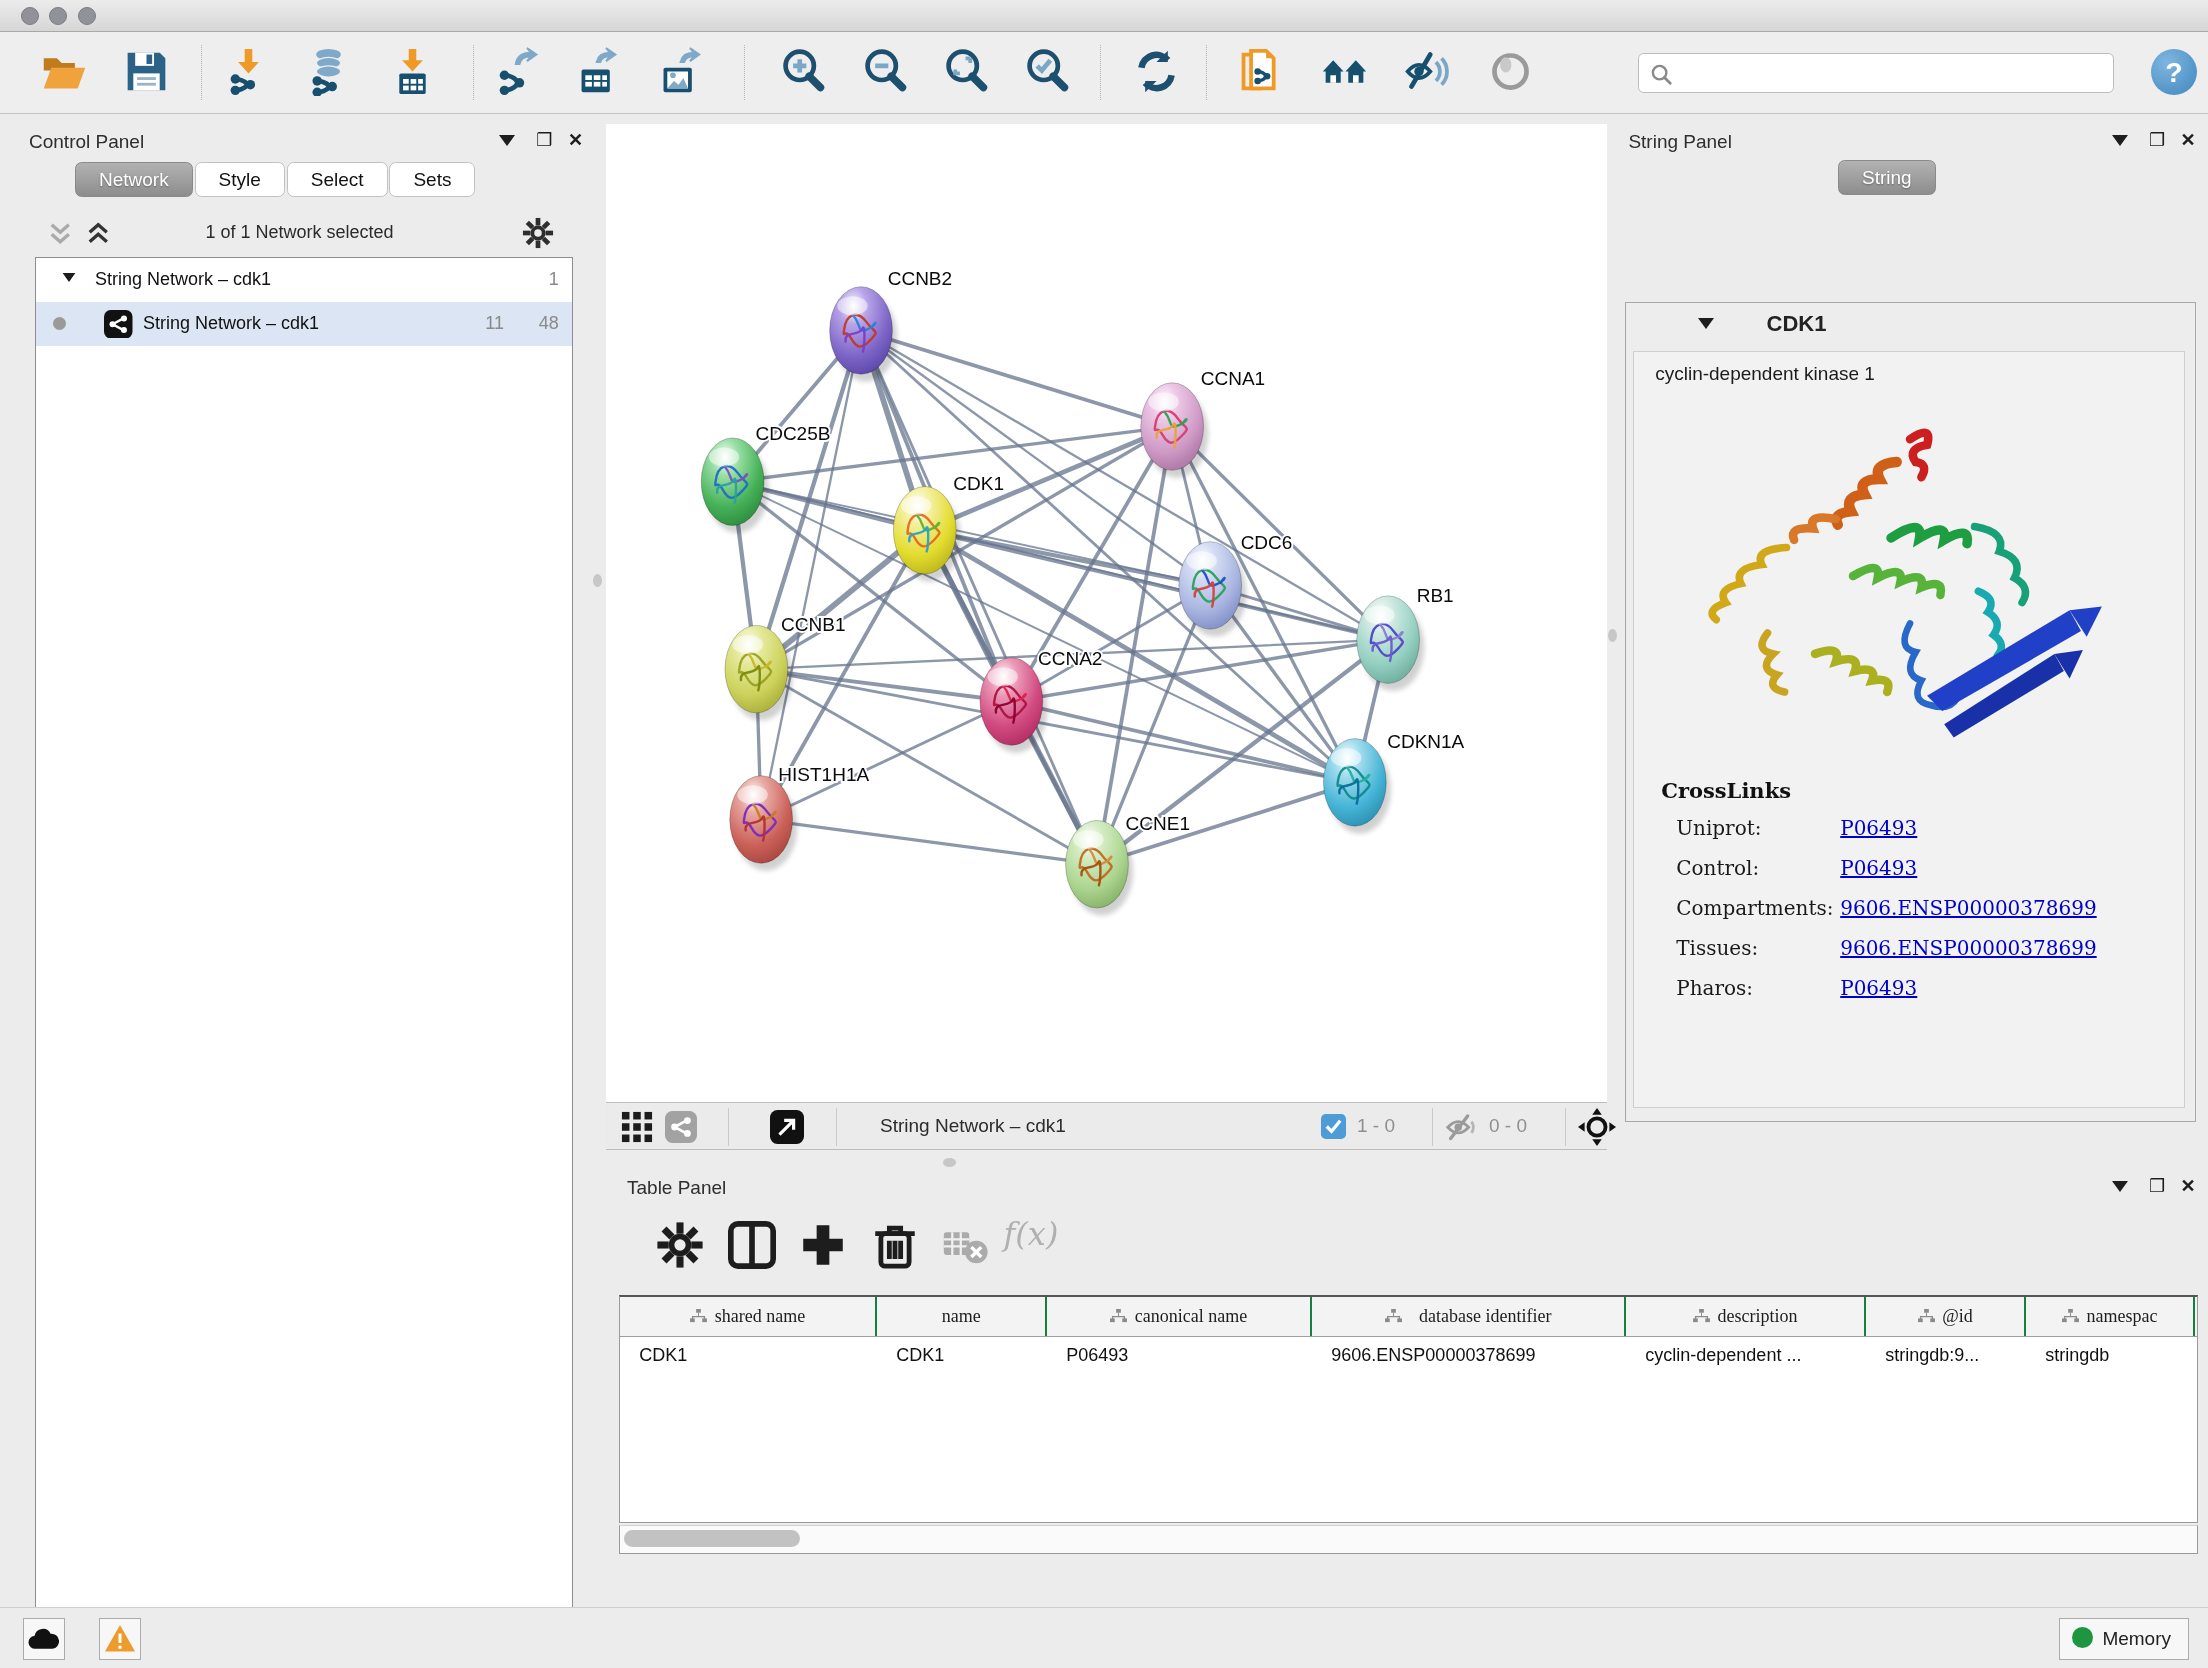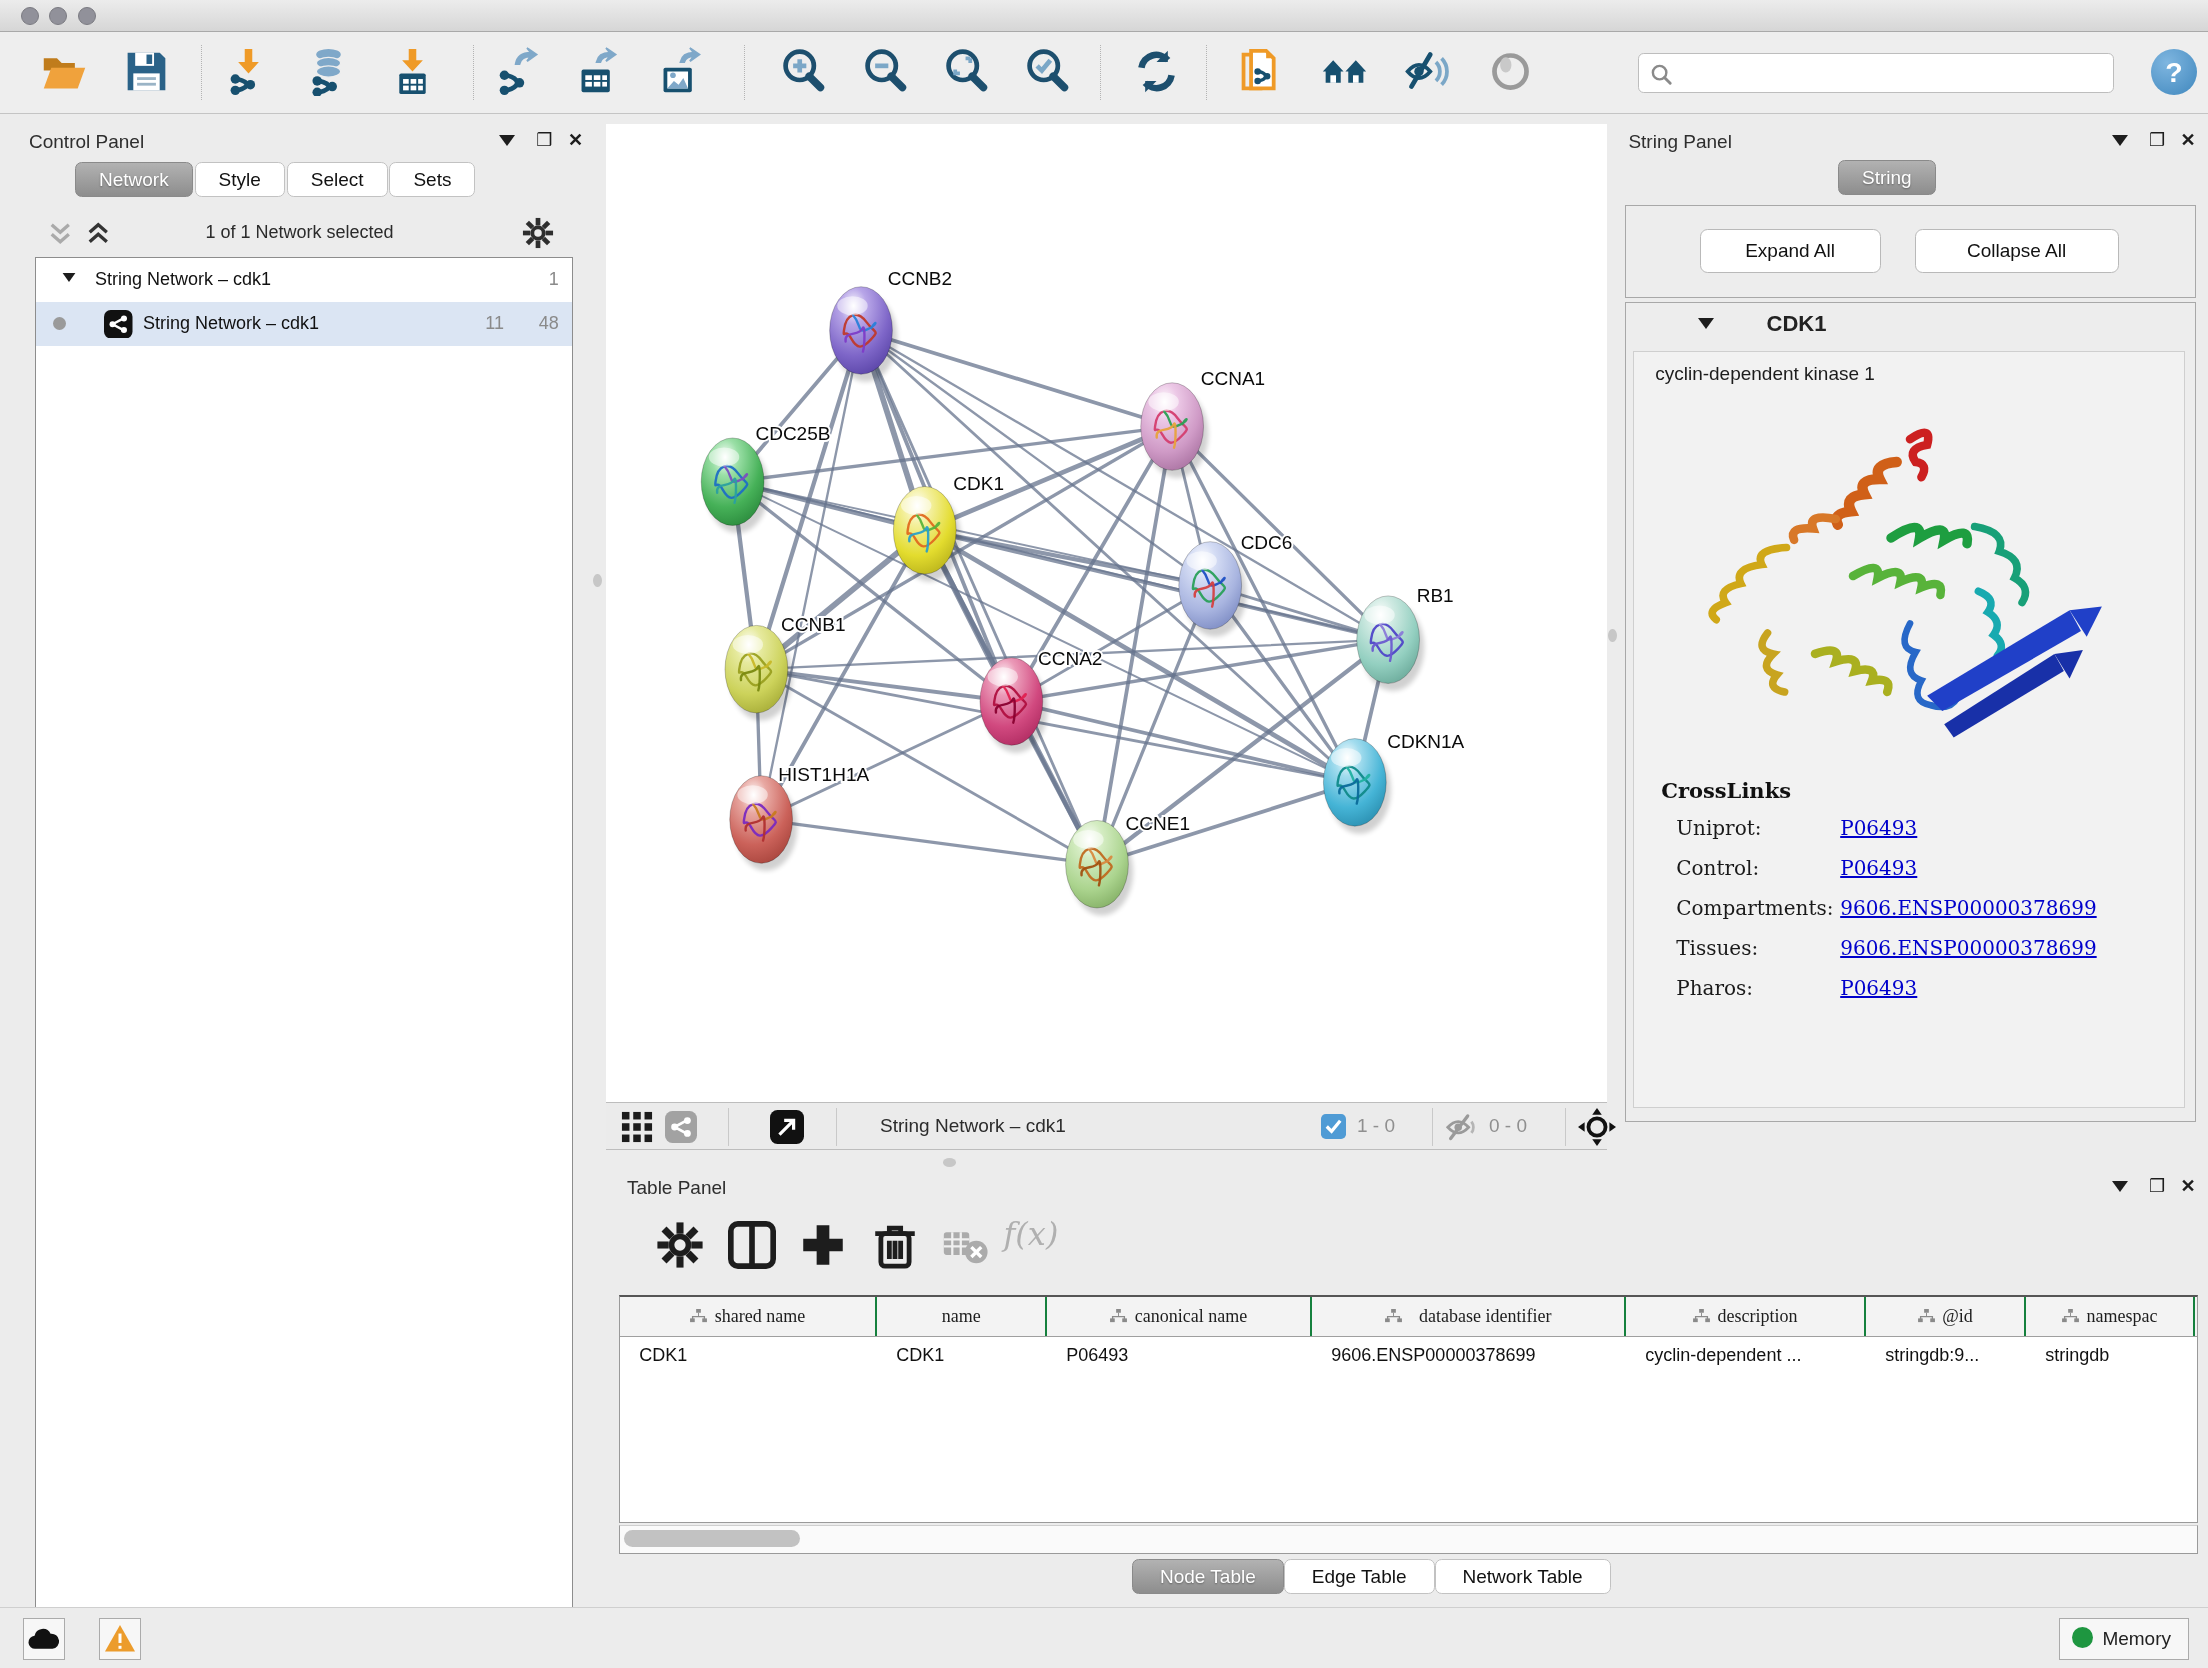--- a/index.html
+++ b/index.html
@@ -623,24 +623,20 @@
 </div>
 
 <div id="rp">
   <div id="rp-head" class="panel-title">String Panel</div>
   <div id="rp-ctrls">
     <span class="panel-ctrl tri-down"></span>
     <span class="panel-ctrl" style="margin-left:17px">❒</span>
     <span class="panel-ctrl" style="margin-left:11.4px;font-weight:bold">✕</span>
   </div>
   <span id="rp-tab" class="tab sel">String</span>
-  <div id="rp-box1">
-    <span class="rp-btn" style="left:74px;width:181px">Expand All</span>
-    <span class="rp-btn" style="left:289px;width:204px">Collapse All</span>
-  </div>
   <div id="rp-box2">
     <div id="cdk1-head">
       <span class="tri-down" style="position:absolute;left:72px;top:15px"></span>
       <span style="position:absolute;left:141px;top:7.6px;font-size:22px;font-weight:bold">CDK1</span>
     </div>
     <div id="cdk1-body">
       <div id="cdk1-desc">cyclin-dependent kinase 1</div>
 
       <svg id="protein" width="476" height="361" viewBox="0 0 500 380">
         <g fill="none" stroke-linecap="round">
@@ -827,21 +823,20 @@
         <div class="td" style="flex: 0 0 265px;">P06493</div>
         <div class="td" style="flex: 0 0 314px;">9606.ENSP00000378699</div>
         <div class="td" style="flex: 0 0 240px;">cyclin-dependent ...</div>
         <div class="td" style="flex: 0 0 160px;">stringdb:9...</div>
         <div class="td" style="flex: 0 0 169px;">stringdb</div>
       </div>
   </div>
   <div id="tbl-hscroll">
     <div class="thumb"></div>
   </div>
-  <div id="tp-tabs"><span class="tab sel">Node Table</span><span class="tab">Edge Table</span><span class="tab">Network Table</span></div>
 </div>
 
 <div id="statusbar">
   <div class="sq-btn" style="left:23px">
     <svg width="32" height="25" viewBox="0 0 34 26" style="margin:7.6px auto 0">
       <path d="M8 24 a7 7 0 0 1-1-14 a9 9 0 0 1 17-2 a6 6 0 0 1 2 16z" fill="#111"></path>
     </svg>
   </div>
   <div class="sq-btn" style="left:99px">
     <svg width="32" height="28.5" viewBox="0 0 34 30" style="margin:5.7px auto 0">

